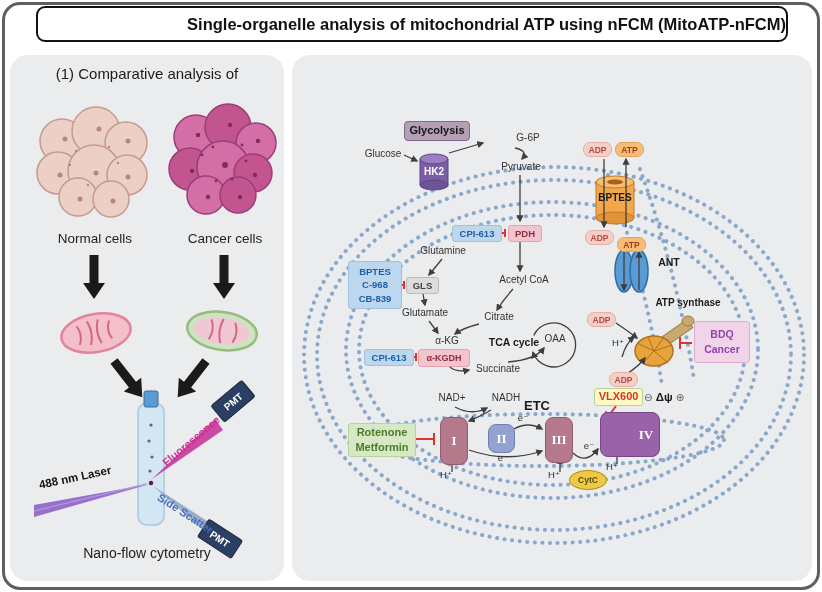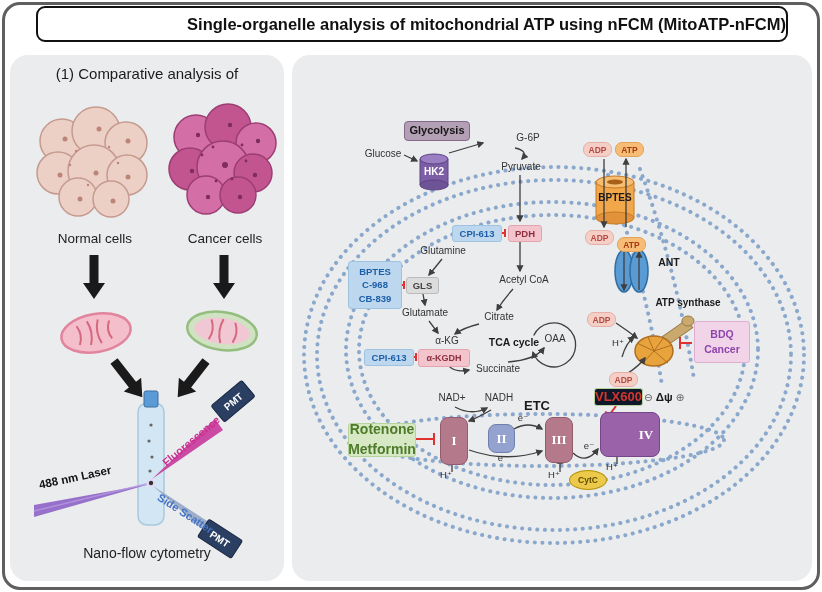--- a/index.html
+++ b/index.html
@@ -20,25 +20,25 @@
   .panel svg{position:absolute;left:0;top:0;z-index:1;}
   .lbl{position:absolute;font-size:10px;color:#333;text-align:center;
     white-space:nowrap;z-index:3;line-height:1.15;}
   .bold{font-weight:bold;color:#1a1a1a;}
   .heading{position:absolute;width:100%;text-align:center;font-size:15px;color:#1c1c1c;z-index:3;}
   .rheading{position:absolute;left:10px;top:6px;font-size:13.5px;color:#1c1c1c;z-index:3;white-space:nowrap;}
   .box{position:absolute;display:flex;flex-direction:column;align-items:center;
     justify-content:center;border-radius:3px;font-weight:bold;text-align:left;
     line-height:1.4;z-index:3;}
   .inh-blue{background:#bdd7ee;color:#1d5fa7;font-size:9.5px;border:1px solid #9ec3e0;}
-  .inh-green{background:#d6e8c4;color:#4e7b2a;font-size:14px;border:1px solid #b5d39a;}
+  .inh-green{background:#d6e8c4;color:#4e7b2a;font-size:11px;border:1px solid #b5d39a;}
   .enz-pink{background:#f3c4cc;color:#8c2f3f;font-size:9.5px;border:1px solid #e3a4b0;}
   .enz-gray{background:#dcdcdc;color:#444;font-size:9.5px;border:1px solid #bbbbbb;}
   .glyco{background:#b3a0b5;color:#141414;border:1.5px solid #83688a;font-size:11px;border-radius:4px;}
-  .vlx{background:#0f172a;color:#d2372c;border:1px solid #b5d39a;font-size:13px;}
+  .vlx{background:#fef9c3;color:#d2372c;border:1px solid #b5d39a;font-size:11px;}
   .bdq{background:#f2d4e8;color:#8e44ad;border:1px solid #ddaed0;font-size:10.5px;}
   .badge{position:absolute;width:27px;height:13px;border-radius:7px;font-size:8.5px;
     font-weight:bold;display:flex;align-items:center;justify-content:center;z-index:3;}
   .badge-adp{background:#f5cfc6;color:#b24a43;border:1px solid #e5afa5;}
   .badge-atp{background:#f7bd77;color:#a33c12;border:1px solid #e3a259;}
   .complex{position:absolute;border-radius:8px;display:flex;align-items:center;
     justify-content:center;color:#fff;font-weight:bold;
     font-family:"Liberation Serif","DejaVu Serif",serif;font-size:13px;z-index:3;}
   .cx13{background:#b4798a;border:1.5px solid #935c6d;}
   .cx2{background:#93a2ce;border:1.5px solid #6f7fae;}
@@ -330,21 +330,21 @@
   <div class="lbl" style="left:200px;top:219px;width:64px;">Acetyl CoA</div>
   <div class="lbl" style="left:104px;top:252px;width:58px;">Glutamate</div>
   <div class="lbl" style="left:184px;top:256px;width:46px;">Citrate</div>
   <div class="lbl bold" style="left:195px;top:281px;width:54px;font-size:10.5px;">TCA cycle</div>
   <div class="lbl" style="left:247px;top:278px;width:32px;">OAA</div>
   <div class="lbl" style="left:136px;top:280px;width:38px;">α-KG</div>
   <div class="lbl" style="left:179px;top:308px;width:54px;">Succinate</div>
   <div class="lbl bold" style="left:361px;top:201px;width:32px;font-size:10.5px;">ANT</div>
   <div class="lbl bold" style="left:354px;top:242px;width:84px;font-size:10px;">ATP synthase</div>
   <div class="lbl" style="left:142px;top:337px;width:36px;">NAD+</div>
-  <div class="lbl" style="left:187px;top:337px;width:40px;">NADH</div>
+  <div class="lbl" style="left:194px;top:337px;width:40px;">NADH</div>
   <div class="lbl bold" style="left:228px;top:344px;width:34px;font-size:13px;">ETC</div>
 
   <div class="psirow" style="left:352px;top:336px;">
     <span class="psisign">⊖</span>
     <span class="psilbl">Δψ</span>
     <span class="psisign">⊕</span>
   </div>
 
   <div class="complex cx13" style="left:148px;top:362px;width:26px;height:46px;">I</div>
   <div class="complex cx2" style="left:196px;top:369px;width:25px;height:27px;">II</div>

